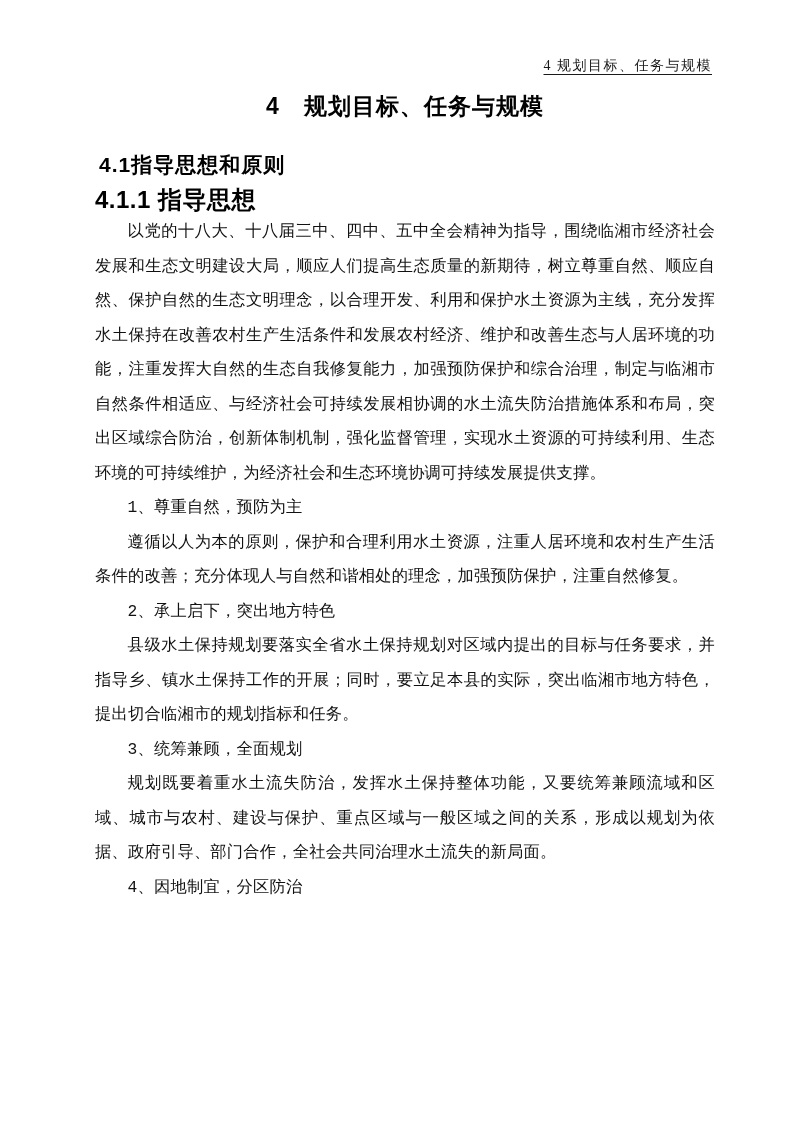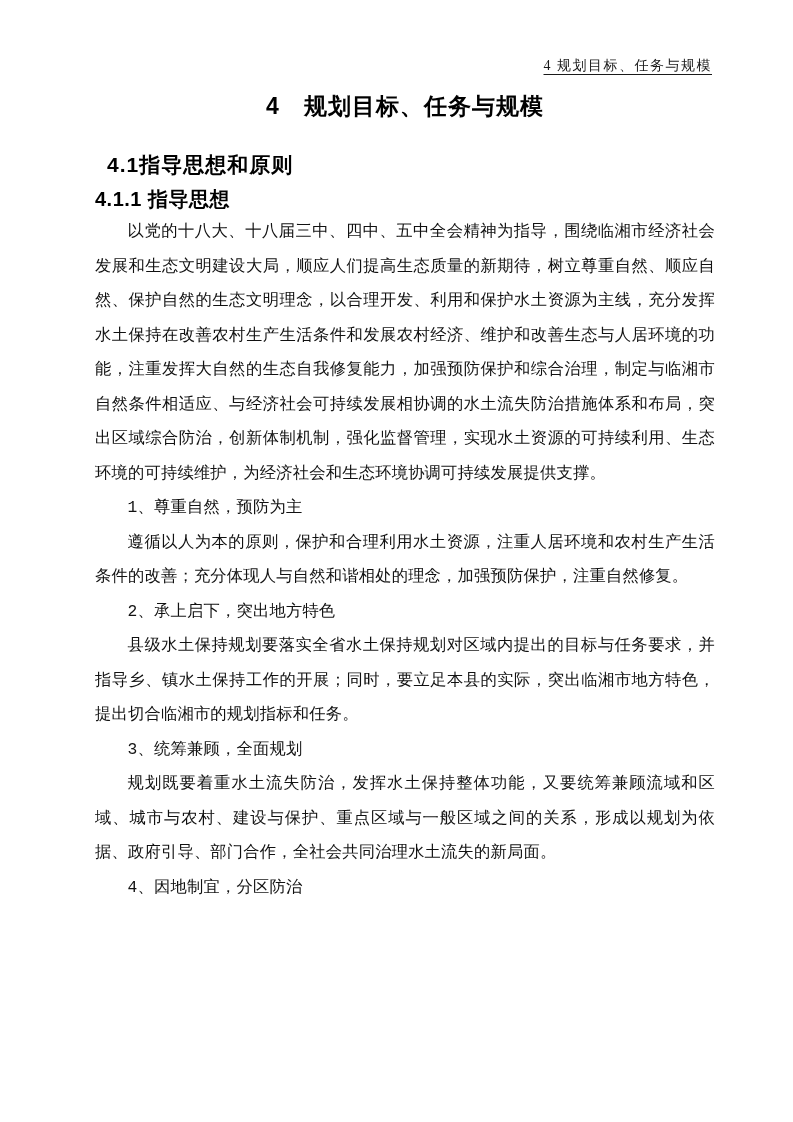--- a/index.html
+++ b/index.html
@@ -35,30 +35,30 @@
     margin: 0;
     padding-top: 90px;
     text-align: center;
     font-size: 23px;
     line-height: 33px;
     font-weight: 700;
     letter-spacing: 1px;
     font-family: "Liberation Sans", "DejaVu Sans", sans-serif;
   }
   h2.sec-heading {
-    margin: 28px 0 0 12px;
+    margin: 28px 0 0 4px;
     font-size: 21px;
     line-height: 27px;
     font-weight: 700;
     letter-spacing: 1px;
     font-family: "Liberation Sans", "DejaVu Sans", sans-serif;
   }
   h3.sub-heading {
     margin: 9px 0 0 0;
-    font-size: 20px;
+    font-size: 24px;
     line-height: 25px;
     font-weight: 700;
     letter-spacing: 0.5px;
     font-family: "Liberation Sans", "DejaVu Sans", sans-serif;
   }
   h3.sub-heading.tight {
     margin-top: 5px;
   }
   p.body-para, p.item-title {
     margin: 0;

